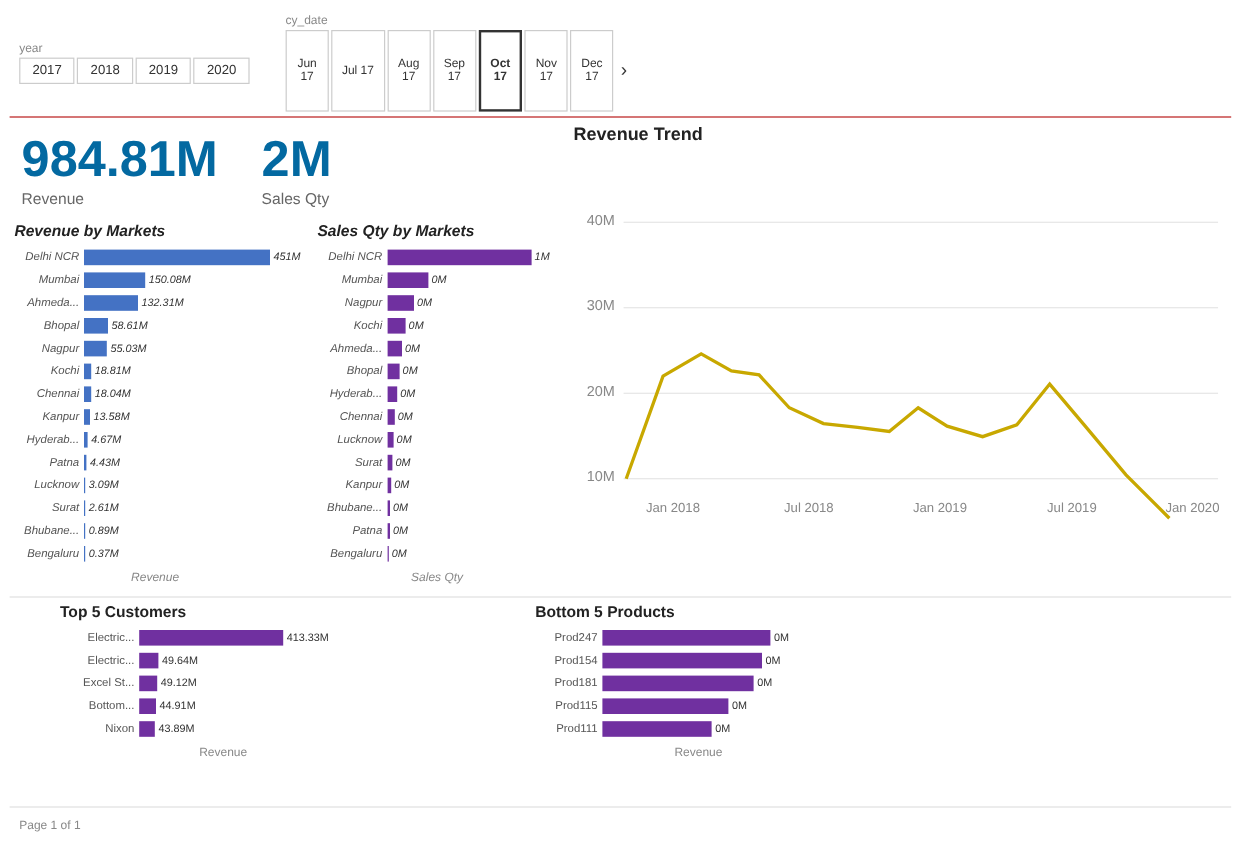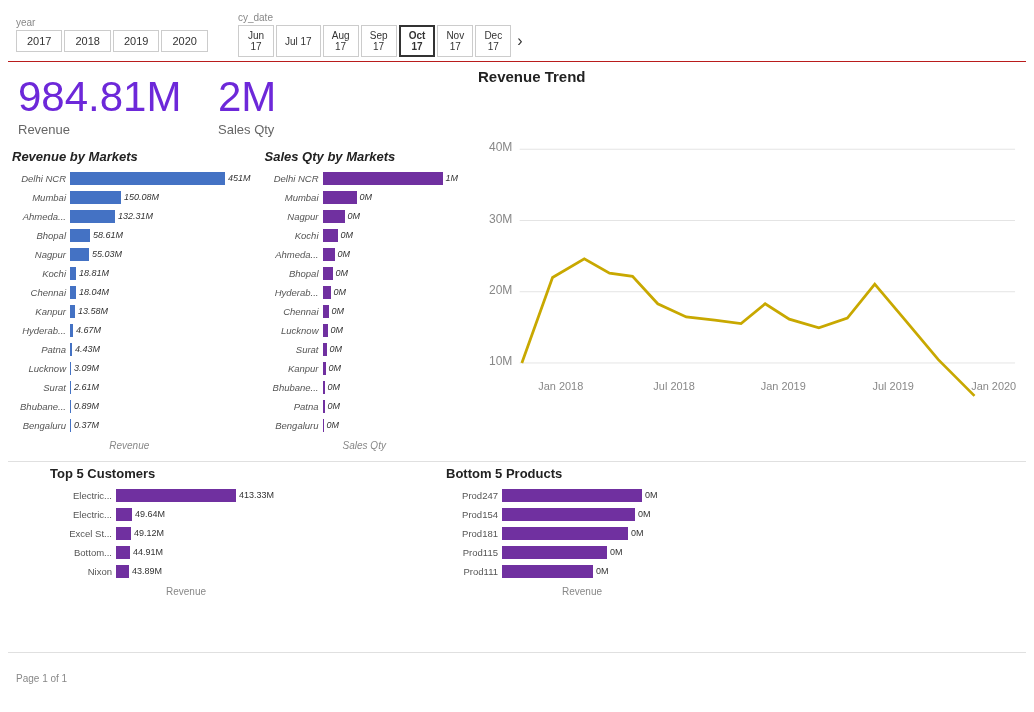--- a/index.html
+++ b/index.html
@@ -45,21 +45,21 @@
       border: 1px solid #ccc;
       background: #fff;
       padding: 4px 10px;
       font-size: 11px;
       cursor: pointer;
       color: #333;
     }
     .filter-btn-date {
       border: 1px solid #ccc;
       background: #fff;
-      padding: 3px 8px;
+      padding: 21px 8px;
       font-size: 10px;
       cursor: pointer;
       color: #333;
       min-width: 36px;
       text-align: center;
     }
     .filter-btn-date.selected {
       border: 2px solid #333;
       font-weight: bold;
     }
@@ -90,22 +90,22 @@
     }
     .kpi-block {
       width: 200px;
       display: flex;
       flex-direction: column;
       align-items: flex-start;
       padding-left: 10px;
     }
     .kpi-value {
       font-size: 42px;
-      font-weight: 400;
-      color: #6d28d9;
+      font-weight: 700;
+      color: #0369a1;
       line-height: 1;
     }
     .kpi-label {
       font-size: 13px;
       color: #666;
       margin-top: 4px;
     }
     
     .bar-charts-row {
       display: flex;
@@ -194,21 +194,21 @@
     .bottom-section {
       flex: 1;
       display: flex;
       flex-direction: column;
     }
 
     
     .footer {
       font-size: 10px;
       color: #888;
-      padding: 20px 8px;
+      padding: 10px 8px;
       border-top: 1px solid #e0e0e0;
     }
   </style>
 </head>
 <body>
 
 <div class="dashboard">
 
   <div class="filter-row">
     <div class="filter-group">

